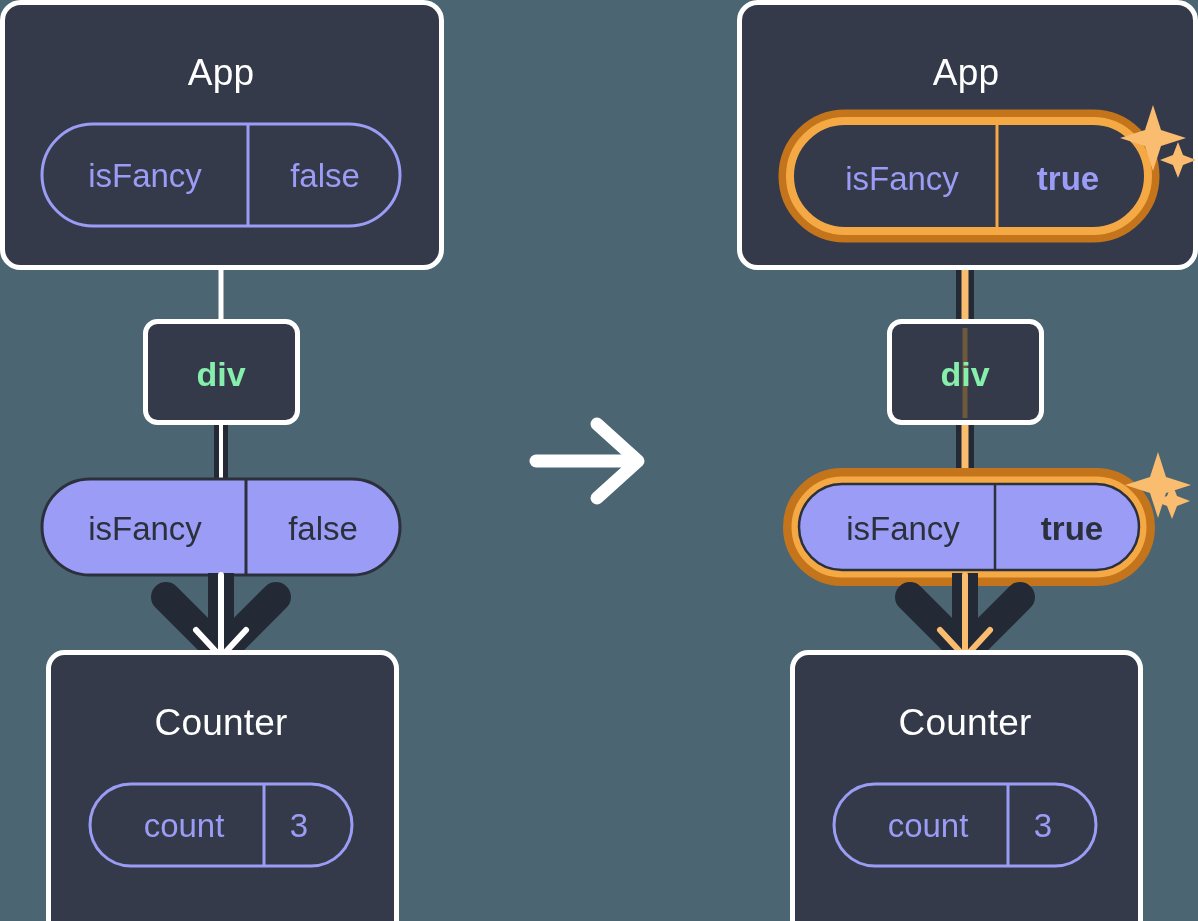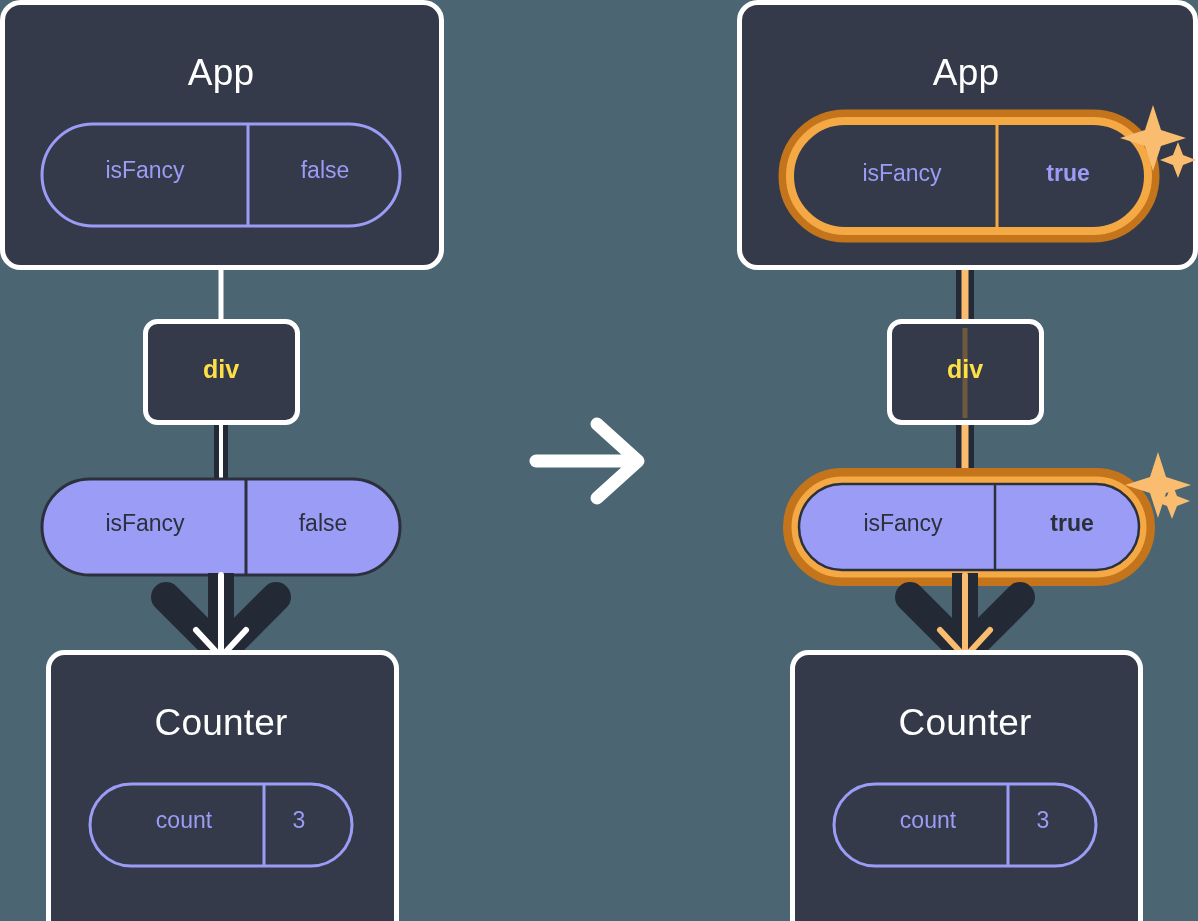--- a/index.html
+++ b/index.html
@@ -27,28 +27,28 @@
     pointer-events: none;
     user-select: none;
   }
   .comp-title {
     color: #ffffff;
     font-size: 37px;
     letter-spacing: 0.2px;
     text-align: center;
   }
   .pill-label {
-    font-size: 23px;
+    font-size: 33px;
   }
   .pill-label.light { color: #9a9cf5; }
   .pill-label.dark  { color: #2b303c; }
   .pill-label.bold  { font-weight: bold; margin-left: 8px; }
   .node-label {
-    color: #fde047;
-    font-size: 25px;
+    color: #86efac;
+    font-size: 34px;
     font-weight: bold;
     text-align: right;
   }
   .center { transform: translateX(-50%); }
 </style>
 </head>
 <body>
 
 <div id="stage">
 

